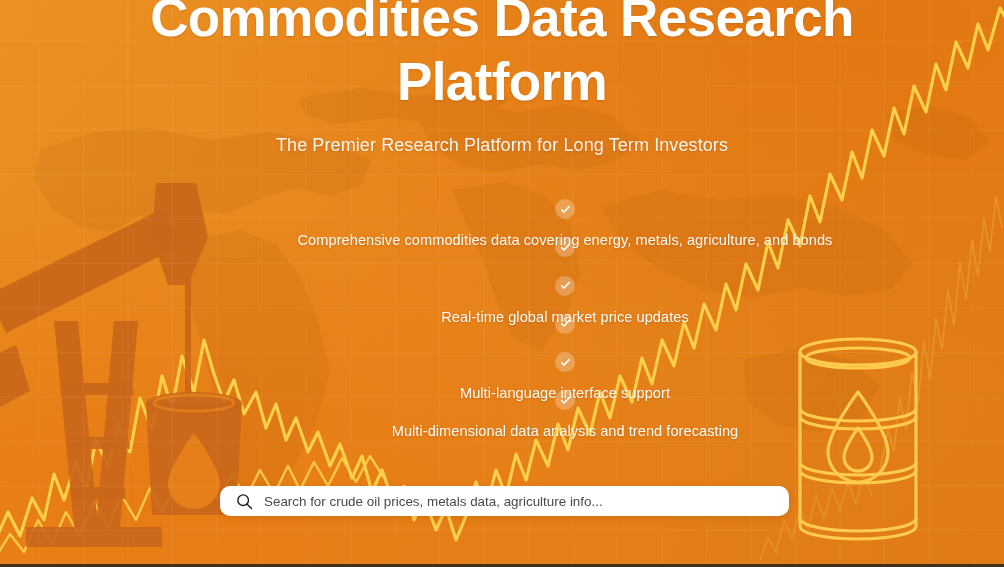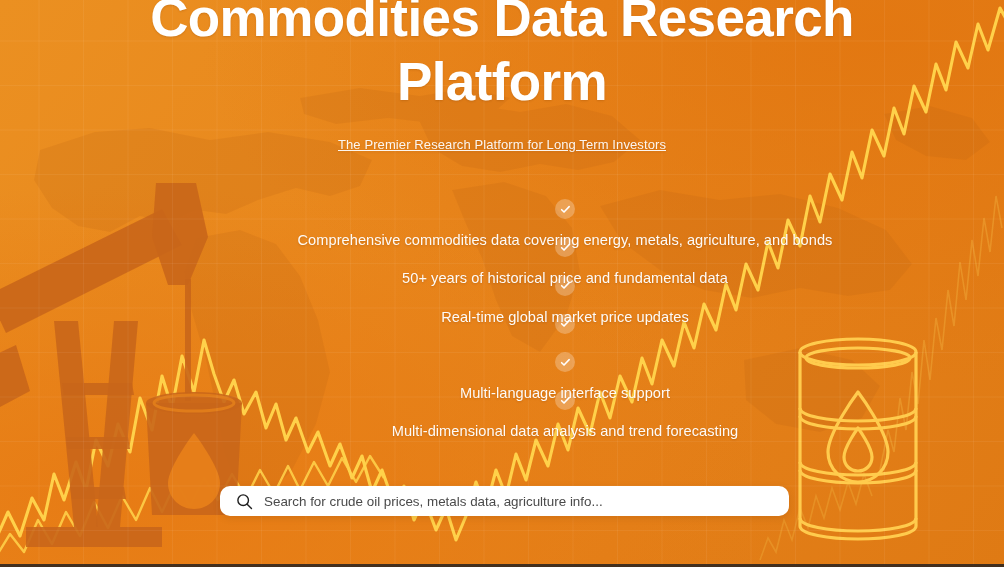--- a/index.html
+++ b/index.html
@@ -64,26 +64,25 @@
     font-size:53px;
     line-height:64px;
     font-weight:bold;
     letter-spacing:-0.6px;
     text-shadow:0 1px 2px rgba(120,55,0,.22);
   }
 
   #page-subtitle{
     margin-top:19px;
     color:rgba(255,255,255,0.93);
-    font-size:13px;
+    font-size:18px;
     line-height:24px;
     font-weight:normal;
     letter-spacing:.1px;
     text-shadow:0 1px 2px rgba(120,55,0,.22);
-    text-decoration:underline;
   }
 
   #feature-list{
     margin-top:42px;
     width:760px;
     padding-left:126px;
     display:flex; flex-direction:column;
     gap:14.3px;
   }
 
@@ -236,21 +235,20 @@
         </span>
         <span class="feature-label">Comprehensive commodities data covering energy, metals, agriculture, and bonds</span>
       </li>
 
       <li class="feature-item">
         <span class="check-badge">
           <svg width="11" height="11" viewBox="0 0 12 12" aria-hidden="true">
             <path d="M1.8 6.2 L4.4 8.8 L10 2.9" fill="none" stroke="#ffffff" stroke-width="1.7" stroke-linecap="round" stroke-linejoin="round"></path>
           </svg>
         </span>
-        <span class="feature-label">50+ years of historical price and fundamental data</span>
       </li>
 
       <li class="feature-item">
         <span class="check-badge">
           <svg width="11" height="11" viewBox="0 0 12 12" aria-hidden="true">
             <path d="M1.8 6.2 L4.4 8.8 L10 2.9" fill="none" stroke="#ffffff" stroke-width="1.7" stroke-linecap="round" stroke-linejoin="round"></path>
           </svg>
         </span>
         <span class="feature-label">Real-time global market price updates</span>
       </li>

